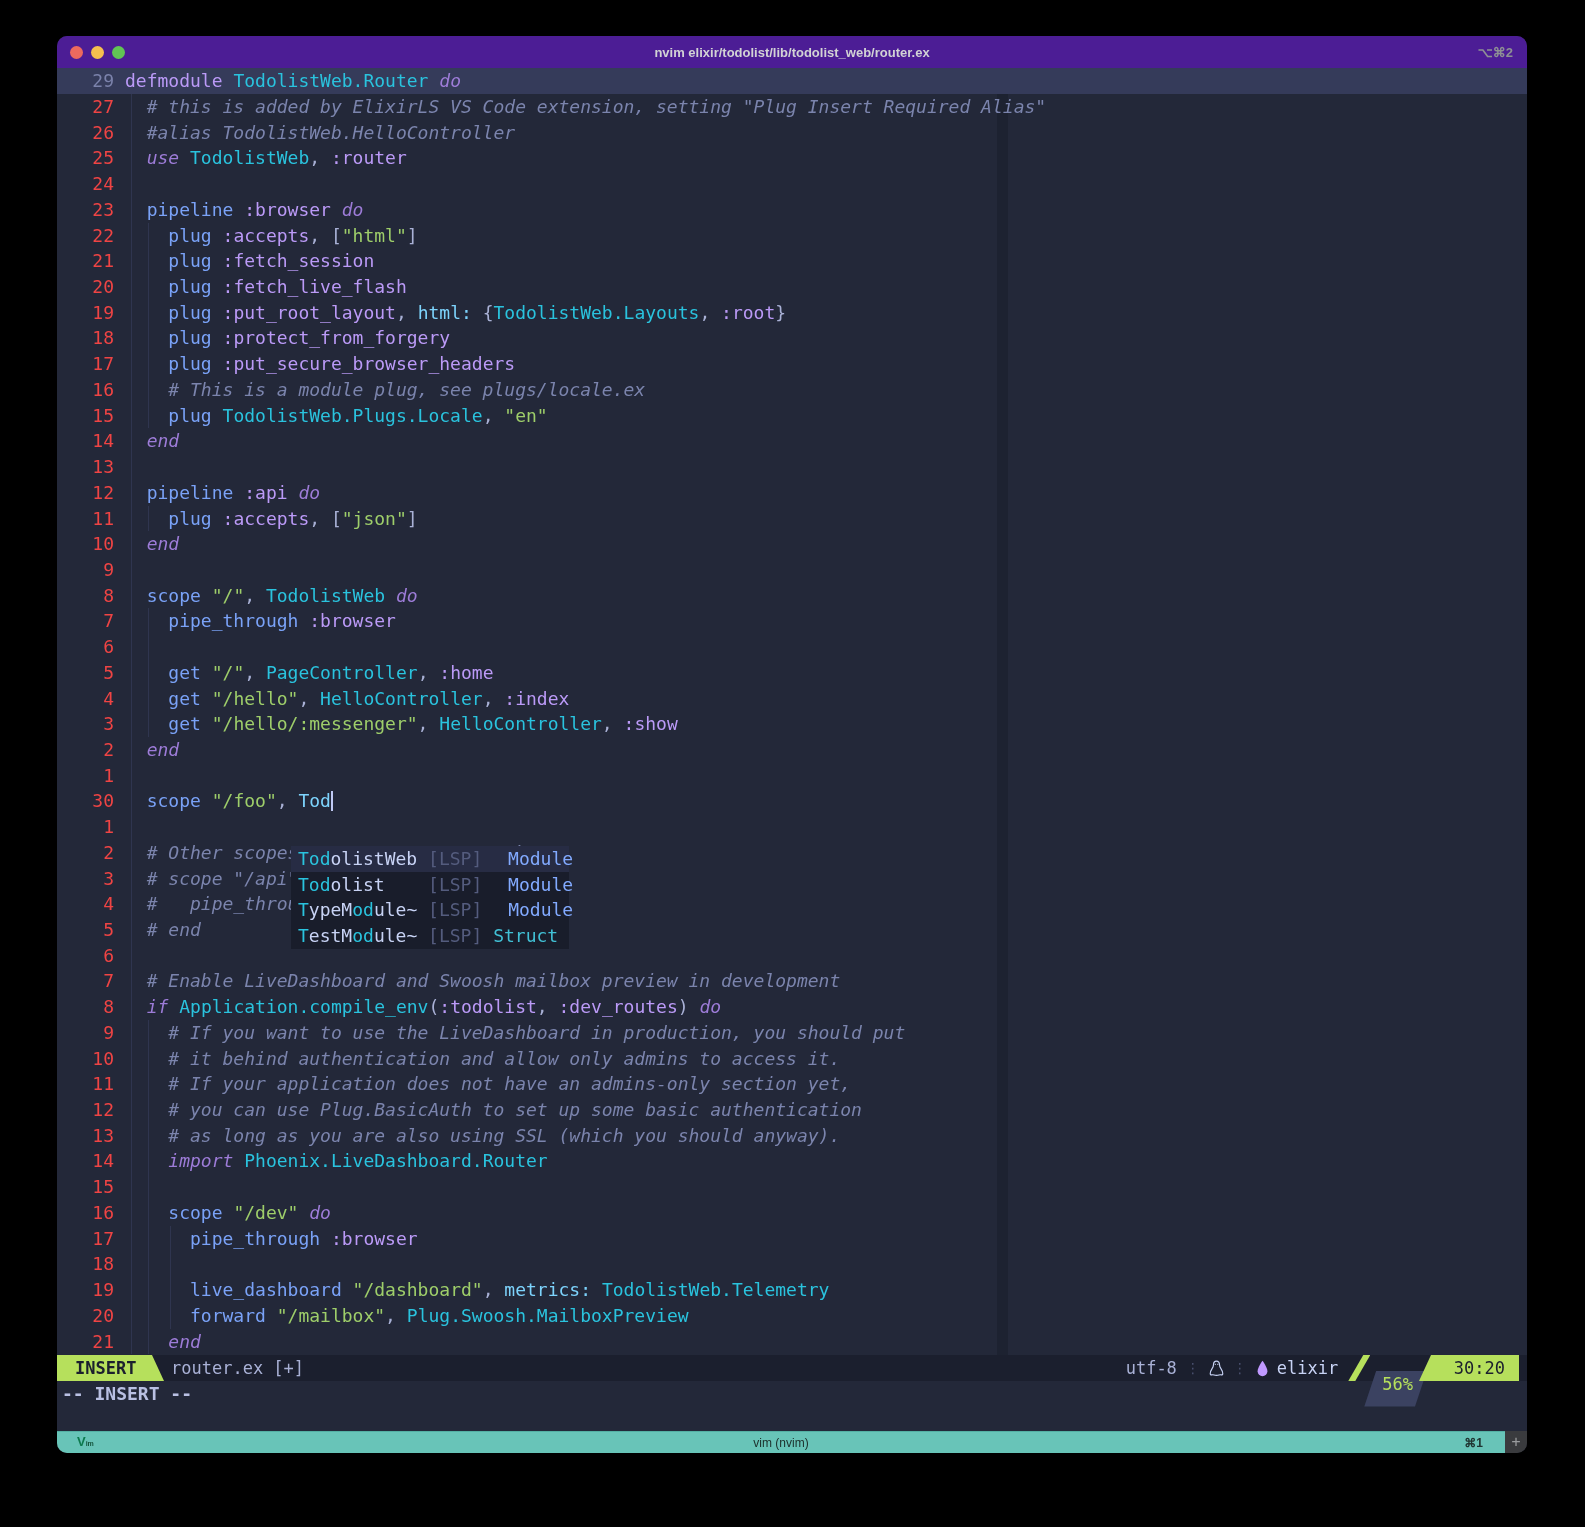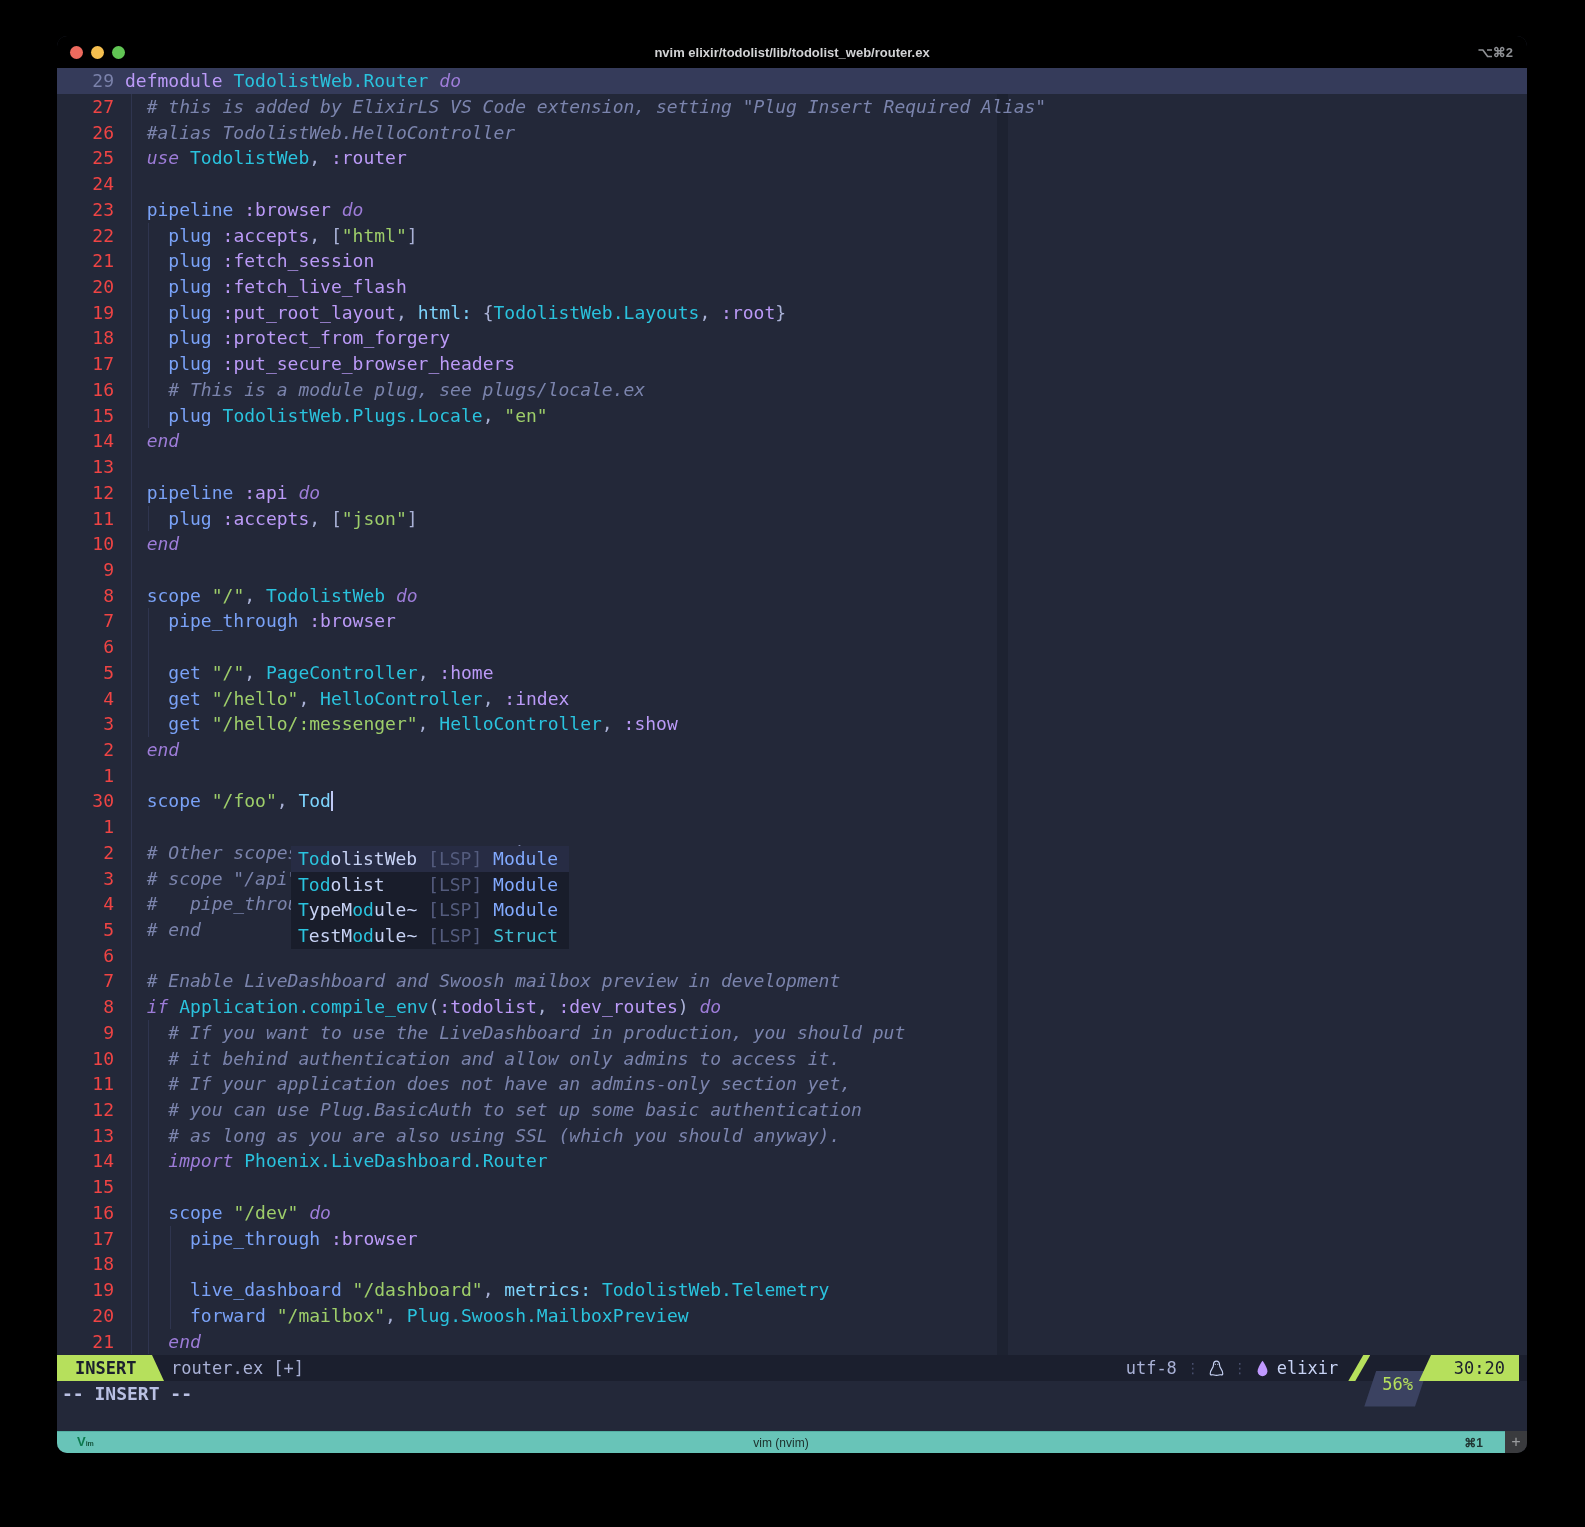--- a/index.html
+++ b/index.html
@@ -1,20 +1,20 @@
 <!DOCTYPE html>
 <html><head>
 <meta charset="utf-8">
 <style>
   html,body{margin:0;padding:0;background:#000;width:1585px;height:1527px;overflow:hidden;}
   *{box-sizing:border-box;}
   .window{position:absolute;left:57px;top:36px;width:1470px;height:1417px;border-radius:10px;
     overflow:hidden;background:#232839;font-family:"DejaVu Sans Mono","Liberation Mono",monospace;}
   
-  .titlebar{height:32px;background:#000000;display:flex;align-items:center;position:relative;
+  .titlebar{height:32px;background:#4c1d95;display:flex;align-items:center;position:relative;
     font-family:"Liberation Sans",sans-serif;}
   .lights{display:flex;gap:8px;margin-left:13px;}
   .light{width:13px;height:13px;border-radius:50%;}
   .light.red{background:#ed6a5e;}
   .light.yellow{background:#f5bf4f;}
   .light.green{background:#61c554;}
   .tb-title{position:absolute;left:0;right:0;text-align:center;color:#d2d3d5;font-size:13px;font-weight:bold;}
   .tb-short{position:absolute;right:14px;color:#8e9094;font-size:13px;font-weight:bold;}
   
   .editor{position:absolute;left:0;top:32px;width:1470px;height:1349px;background:#232839;}
@@ -37,21 +37,21 @@
   .tk-w{color:#7dd3fc;}
   .tk-c{color:#7b84ad;font-style:italic;}
   .cursor{display:inline-block;width:2px;height:20px;background:#c0caf5;vertical-align:-4px;}
   
   .popup{position:absolute;left:234px;top:778px;width:278px;background:#191d2b;z-index:5;}
   .pop-row{height:25.73px;line-height:25.73px;font-size:18px;white-space:pre;padding-left:7px;}
   .pop-row.sel{background:#272c44;}
   .pm{color:#2ac3de;}
   .pn{color:#c8d3f5;}
   .psrc{color:#545c7e;}
-  .pkind-module{color:#82aaff;}
+  .pkind-module{color:#82aaff;margin-left:15px;}
   .pkind-struct{color:#41c0d5;}
   
   .statusline{position:absolute;left:0;top:1319px;width:1470px;height:26px;background:#1b1f2e;
     display:flex;align-items:center;font-size:17px;color:#a9b1d6;}
   .mode-badge{height:26px;line-height:26px;padding:0 20px 0 18px;background:#b6e05c;color:#1b1f2e;
     font-weight:bold;clip-path:polygon(0 0,95px 0,107px 100%,0 100%);width:107px;flex:none;}
   .sl-file{margin-left:7px;}
   .sl-right{margin-left:auto;display:flex;align-items:center;height:26px;}
   .sl-sep{color:#4a5170;font-size:14px;margin:0 9px;}
   .sl-icon{display:inline-flex;align-items:center;}

